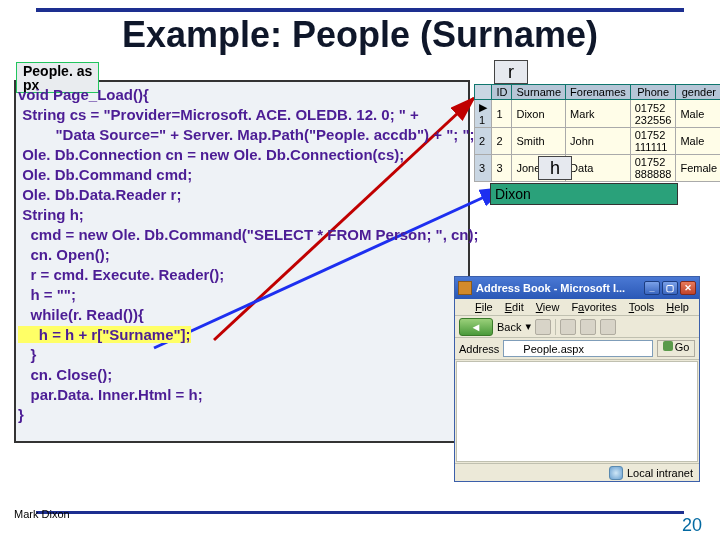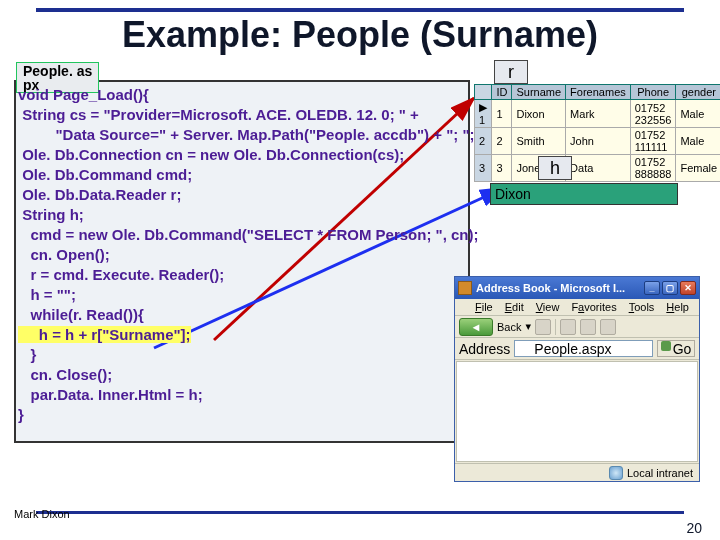--- a/index.html
+++ b/index.html
@@ -2,21 +2,21 @@
 <html><head>
 <meta charset="utf-8">
 <style>
   * { box-sizing: border-box; margin: 0; padding: 0; }
   body { width: 720px; height: 540px; background: #fff; font-family: Arial, sans-serif; position: relative; overflow: hidden; }
   .slide { width: 720px; height: 540px; position: relative; }
   .top-rule { position: absolute; top: 8px; left: 36px; width: 648px; height: 4px; background: #1d2f90; }
   .title { position: absolute; top: 14px; left: 0; width: 720px; text-align: center; font-size: 36px; font-weight: bold; color: #0f172a; }
   .bot-rule { position: absolute; bottom: 26px; left: 36px; width: 648px; height: 3px; background: #1d2f90; }
   .footer-left { position: absolute; bottom: 20px; left: 14px; font-size: 11px; color: #000; }
-  .footer-right { position: absolute; bottom: 4px; right: 18px; font-size: 14px; color: #0f172a; }
+  .footer-right { position: absolute; bottom: 4px; right: 18px; font-size: 18px; color: #0369a1; }
   .file-label { position: absolute; top: 62px; left: 16px; background: #e9ecef; border: 1px solid #22c55e; padding: 1px 6px 0 6px; font-size: 14px; font-weight: bold; line-height: 14px; z-index: 5; }
   .code-box { position: absolute; top: 80px; left: 14px; width: 456px; height: 363px; border: 2px solid #333; background: #eef2f6; z-index: 4; }
   .code { position: absolute; top: 85px; left: 18px; width: 448px; font-family: Arial, sans-serif; font-size: 15px; font-weight: bold; line-height: 20px; white-space: pre; color: #4c1d95; z-index: 6; }
   .hl { background: #ffff66; }
   .dbtable { position: absolute; top: 84px; left: 474px; border-collapse: collapse; font-size: 11px; z-index: 7; }
   .dbtable th { background: #b6c6d7; border: 1px solid #0f766e; padding: 1px 4px; font-weight: normal; }
   .dbtable td { background: #fffde8; border: 1px solid #aaa; padding: 1px 4px; }
   .dbtable th.idcol { width: 18px; }
   .dbtable th:first-child, .dbtable td:first-child { background: #c9d6e3; }
   .r-box { position: absolute; top: 60px; left: 494px; width: 34px; height: 24px; background: #e6e9ef; border: 1px solid #444; display: flex; align-items: center; justify-content: center; font-size: 18px; z-index: 8; }
@@ -28,21 +28,21 @@
   .titlebar .spacer { flex: 1; }
   .tb-btn { width: 16px; height: 14px; background: linear-gradient(#7aa0e8,#3a66c0); border: 1px solid #1d3d80; margin-left: 2px; color: #fff; font-size: 9px; display: flex; align-items: center; justify-content: center; border-radius: 2px; }
   .tb-close { background: linear-gradient(#e87a5a,#c0442a); border-color: #802a1d; }
   .menubar { height: 17px; background: #ece9d8; border-bottom: 1px solid #c0c0b0; display: flex; align-items: center; font-size: 11px; padding-left: 14px; }
   .menubar span { margin: 0 6px; }
   .menubar span u { text-decoration: underline; }
   .toolbar { height: 22px; background: #ece9d8; border-bottom: 1px solid #c0c0b0; display: flex; align-items: center; font-size: 11px; padding-left: 4px; gap: 4px; }
   .back-btn { width: 34px; height: 18px; background: linear-gradient(#9ad07a,#4a9a3a); border: 1px solid #3a7a2a; border-radius: 3px; display: flex; align-items: center; justify-content: center; color: #fff; }
   .tool-sep { width: 1px; height: 16px; background: #c0c0b0; }
   .tool-icon { width: 16px; height: 16px; background: #d8d4c8; border: 1px solid #b0aca0; border-radius: 2px; }
-  .addrbar { height: 22px; background: #ece9d8; border-bottom: 1px solid #c0c0b0; display: flex; align-items: center; font-size: 14px; padding: 0 4px; gap: 4px; }
+  .addrbar { height: 22px; background: #ece9d8; border-bottom: 1px solid #c0c0b0; display: flex; align-items: center; font-size: 11px; padding: 0 4px; gap: 4px; }
   .addr-input { flex: 1; height: 17px; background: #fff; border: 1px solid #7f9db9; padding-left: 19px; display: flex; align-items: center; }
   .go-btn { width: 38px; height: 17px; background: #ece9d8; border: 1px solid #b0aca0; display: flex; justify-content: center; gap: 2px; }
   .go-btn .sq { width: 10px; height: 10px; background: #5a9a4a; border-radius: 2px; }
   .content-area { flex: 1; background: #fff; border: 1px solid #c0c0b0; margin: 1px; }
   .statusbar { height: 18px; background: #ece9d8; border-top: 1px solid #c0c0b0; display: flex; align-items: center; justify-content: flex-end; font-size: 11px; padding-right: 6px; gap: 4px; }
   .status-icon { width: 14px; height: 14px; background: radial-gradient(#cfe7f7,#6aa0d0); border: 1px solid #5a8ab0; border-radius: 3px; }
   svg.arrow { position: absolute; z-index: 5; pointer-events: none; }
 </style>
 </head>
 <body>

